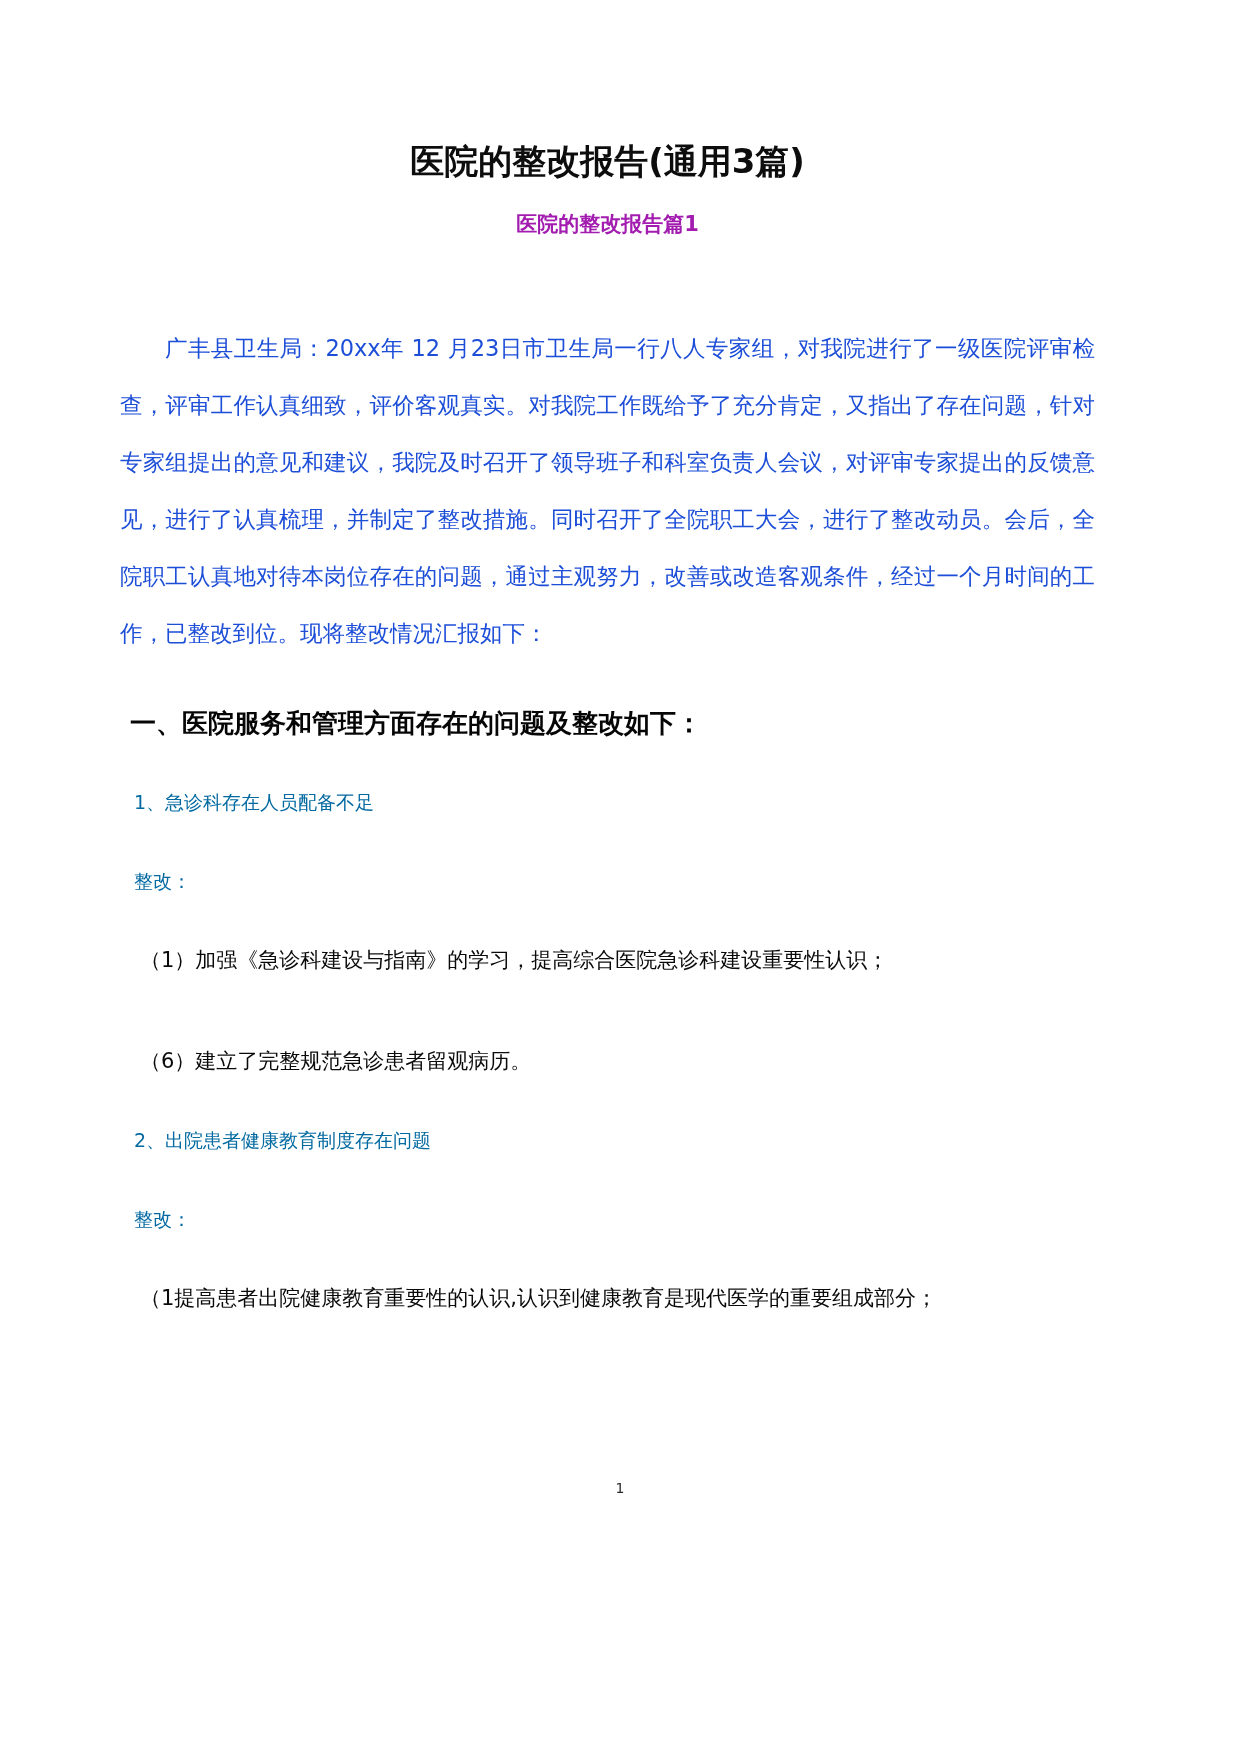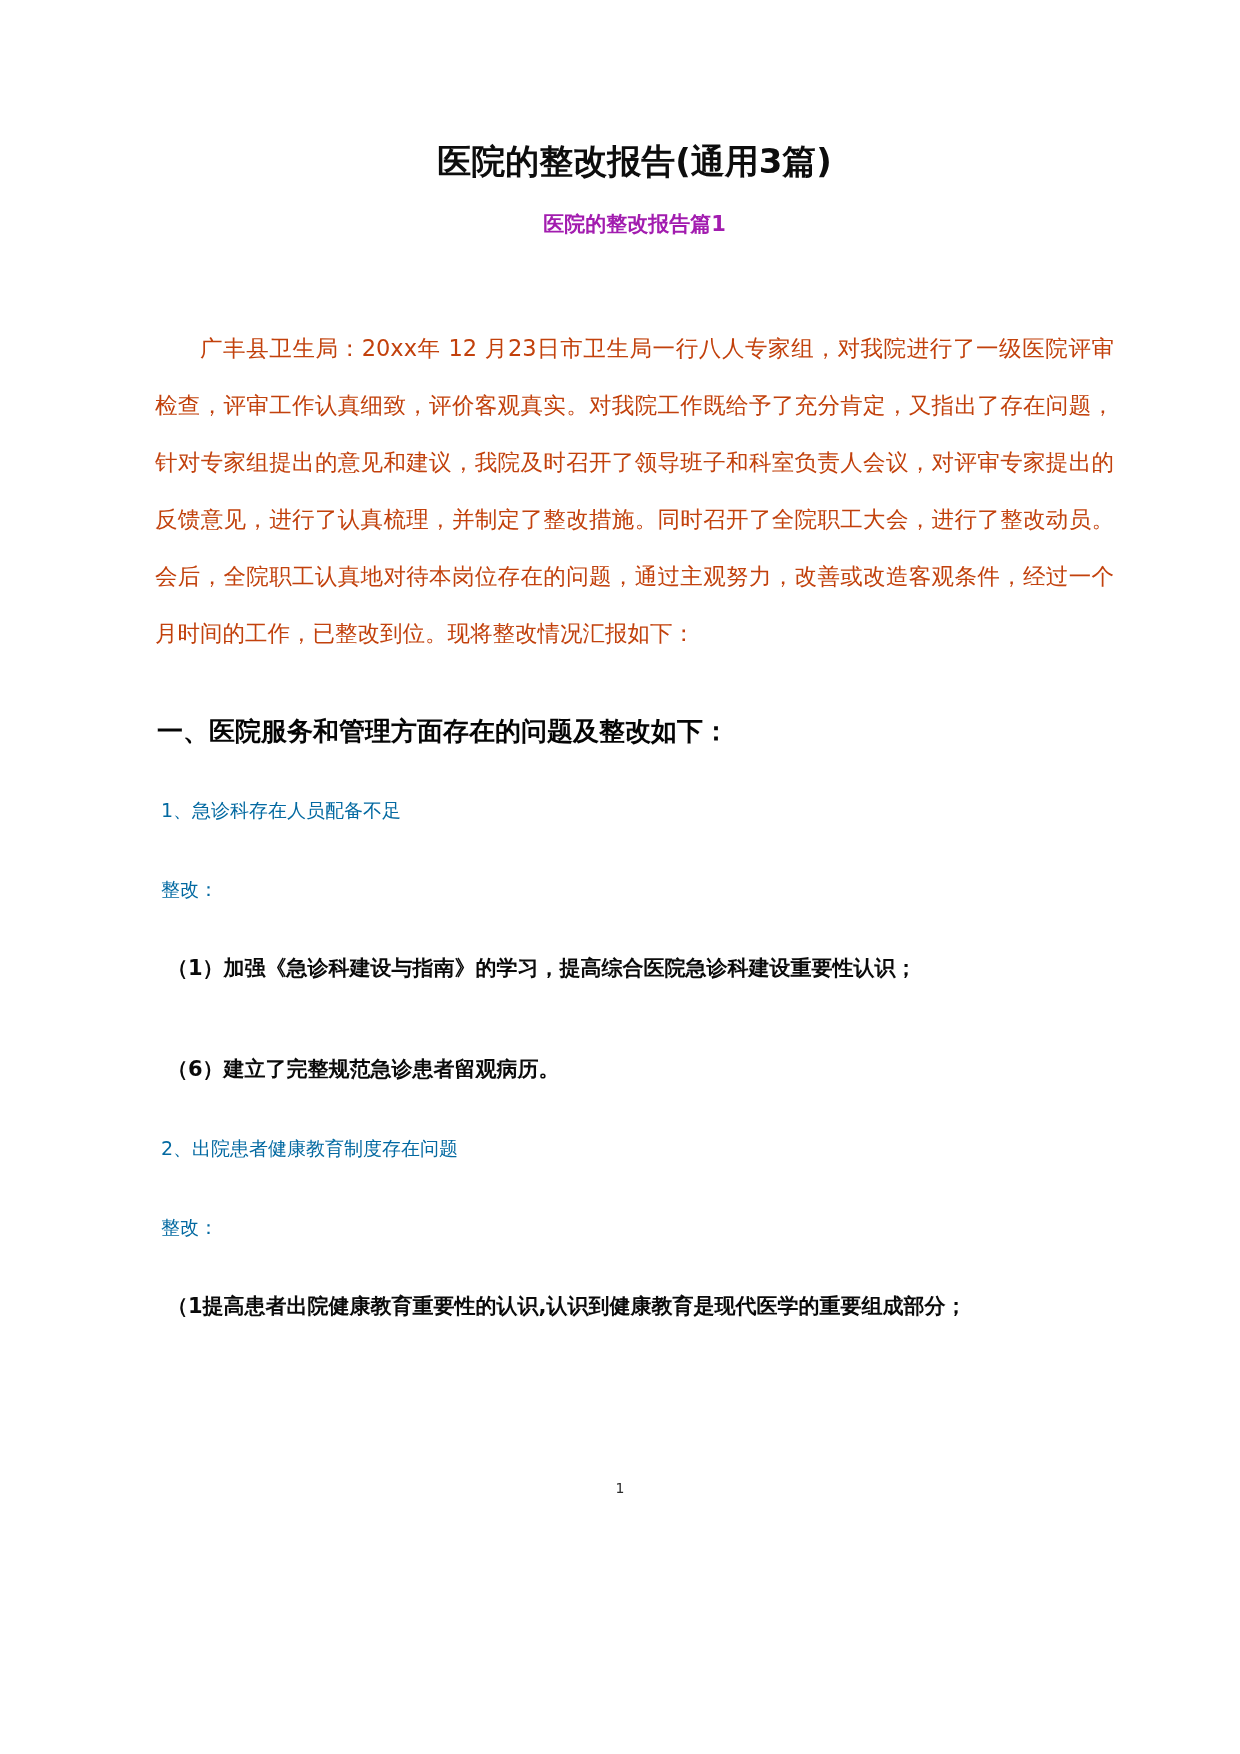--- a/index.html
+++ b/index.html
@@ -16,21 +16,21 @@
     width: 1240px;
     height: 1754px;
     margin: 0 auto;
     background: #ffffff;
     box-sizing: border-box;
     padding: 0;
     overflow: hidden;
   }
   .content {
     position: absolute;
-    left: 147px;
+    left: 120px;
     top: 0;
     width: 975px;
   }
   .doc-title {
     text-align: center;
     font-size: 34px;
     font-weight: bold;
     letter-spacing: 0px;
     color: #0d0d0d;
     margin: 0;
@@ -45,22 +45,22 @@
     color: #a21caf;
     margin: 0;
     padding-top: 28px;
     line-height: 1.3;
   }
   .body-para {
     font-size: 22.5px;
     line-height: 57px;
     text-align: justify;
     text-justify: inter-ideograph;
-    margin: 8px;
-    color: #c2410c;
+    margin: 0;
+    color: #1d4ed8;
     word-break: break-all;
   }
   .para-block {
     margin-top: 38px;
   }
   .indent-2 {
     text-indent: 45px;
   }
   .section-heading {
     font-size: 26px;
@@ -76,21 +76,20 @@
     margin: 0;
     text-indent: 14px;
     color: #0369a1;
   }
   .sub-line {
     font-size: 21px;
     line-height: 57px;
     margin: 0;
     text-indent: 20px;
     color: #0a0a0a;
-    font-weight: bold;
   }
   .gap-lg { height: 44px; }
   .gap-md { height: 33px; }
   .gap-sm { height: 22px; }
   .page-number {
     position: absolute;
     left: 0;
     right: 0;
     top: 1480px;
     text-align: center;

